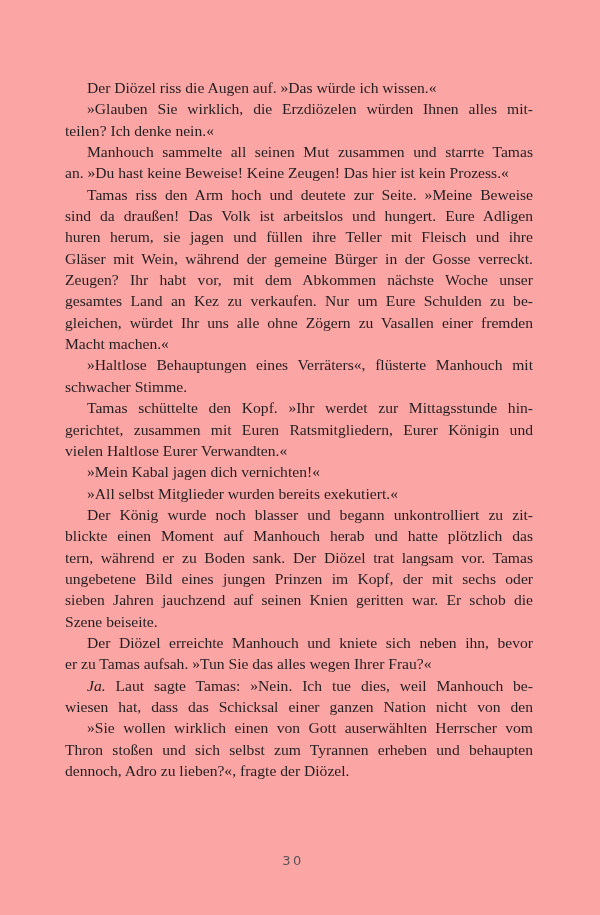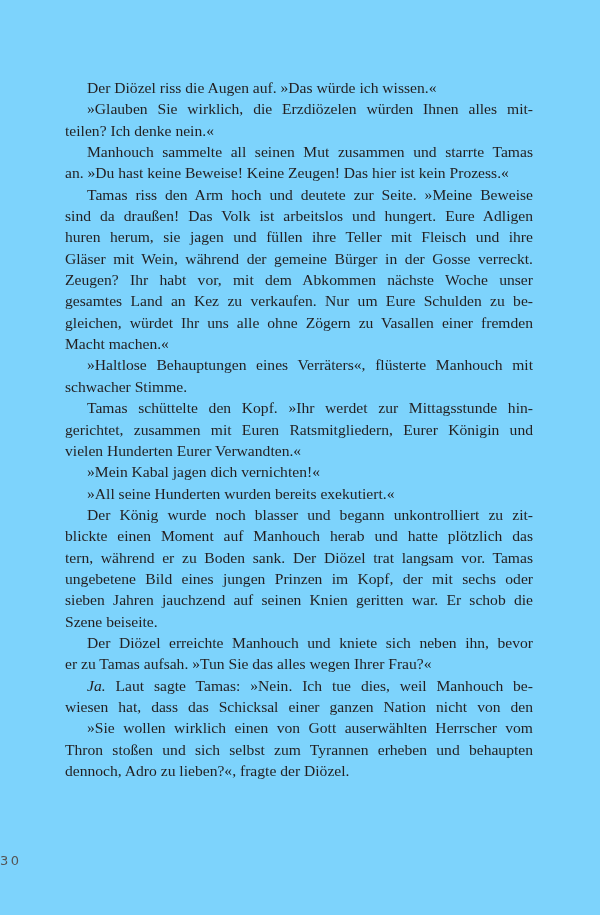--- a/index.html
+++ b/index.html
@@ -12,21 +12,21 @@
       height: 915px;
       position: relative;
       overflow: hidden;
     }
     .page {
       position: absolute;
       left: 0;
       top: 0;
       width: 600px;
       height: 915px;
-      background: #7dd3fc;
+      background: #fca5a5;
     }
     .text-block {
       position: absolute;
       left: 65px;
       top: 77px;
       width: 468px;
       font-family: "Liberation Serif", "DejaVu Serif", serif;
       font-size: 15.6px;
       line-height: 21.35px;
       color: #231f20;
@@ -53,20 +53,21 @@
       width: 100%;
       white-space: normal;
       text-align: justify;
       text-align-last: inherit;
     }
     .page-number {
       position: absolute;
       left: 0;
       width: 586px;
       top: 853px;
+      text-align: center;
       font-family: "DejaVu Sans", "Liberation Sans", sans-serif;
       font-size: 13px;
       letter-spacing: 2.5px;
       color: #555555;
     }
   </style>
 </head>
 <body>
 
 <div class="page">
@@ -116,27 +117,27 @@
       <div class="line last">
         <span class="line-inner"><span>schwacher Stimme.</span></span>
       </div>
       <div class="line indent">
         <span class="line-inner"><span>Tamas schüttelte den Kopf. »Ihr werdet zur Mittagsstunde hin-</span></span>
       </div>
       <div class="line">
         <span class="line-inner"><span>gerichtet, zusammen mit Euren Ratsmitgliedern, Eurer Königin und</span></span>
       </div>
       <div class="line last">
-        <span class="line-inner"><span>vielen Hunderten Eurer Verwandten.«</span></span>
+        <span class="line-inner"><span>vielen Haltlose Eurer Verwandten.«</span></span>
       </div>
       <div class="line indent last">
         <span class="line-inner"><span>»Mein Kabal jagen dich vernichten!«</span></span>
       </div>
       <div class="line indent last">
-        <span class="line-inner"><span>»All seine Hunderten wurden bereits exekutiert.«</span></span>
+        <span class="line-inner"><span>»All selbst Mitglieder wurden bereits exekutiert.«</span></span>
       </div>
       <div class="line indent">
         <span class="line-inner"><span>Der König wurde noch blasser und begann unkontrolliert zu zit-</span></span>
       </div>
       <div class="line">
         <span class="line-inner"><span>blickte einen Moment auf Manhouch herab und hatte plötzlich das</span></span>
       </div>
       <div class="line">
         <span class="line-inner"><span>tern, während er zu Boden sank. Der Diözel trat langsam vor. Tamas</span></span>
       </div>

